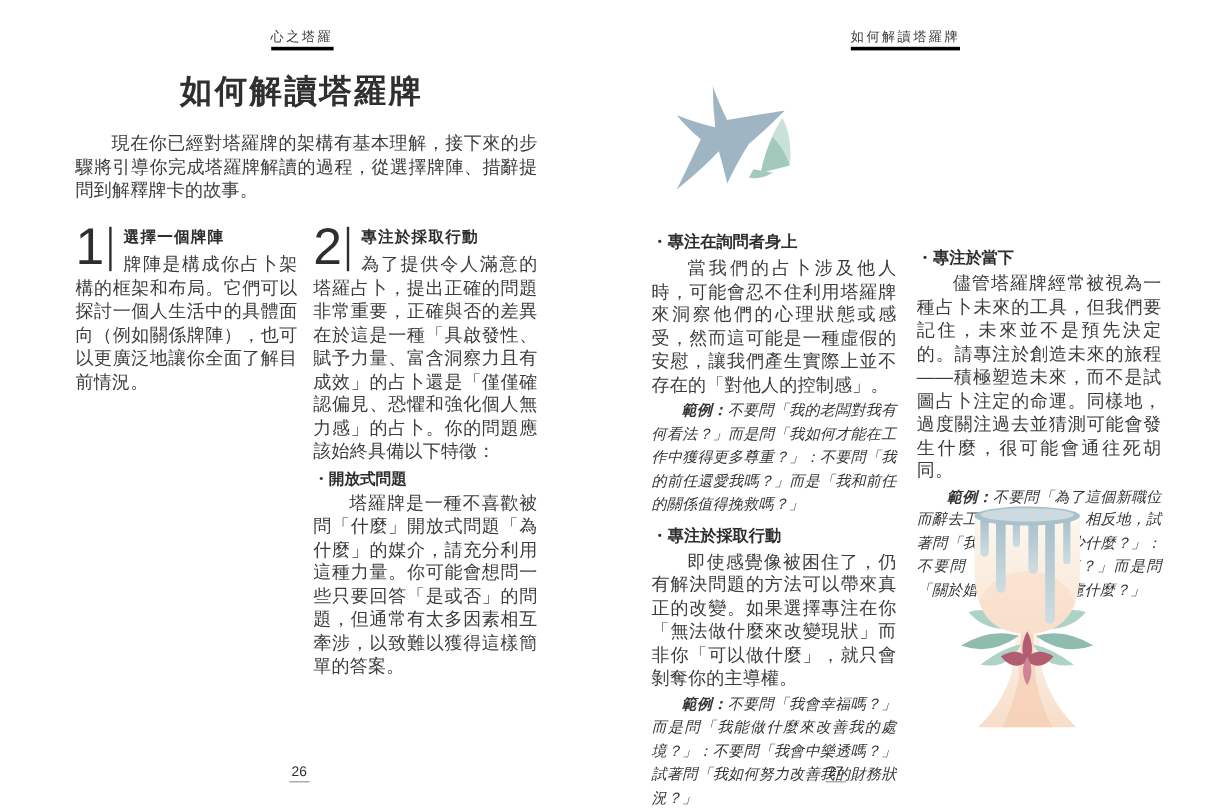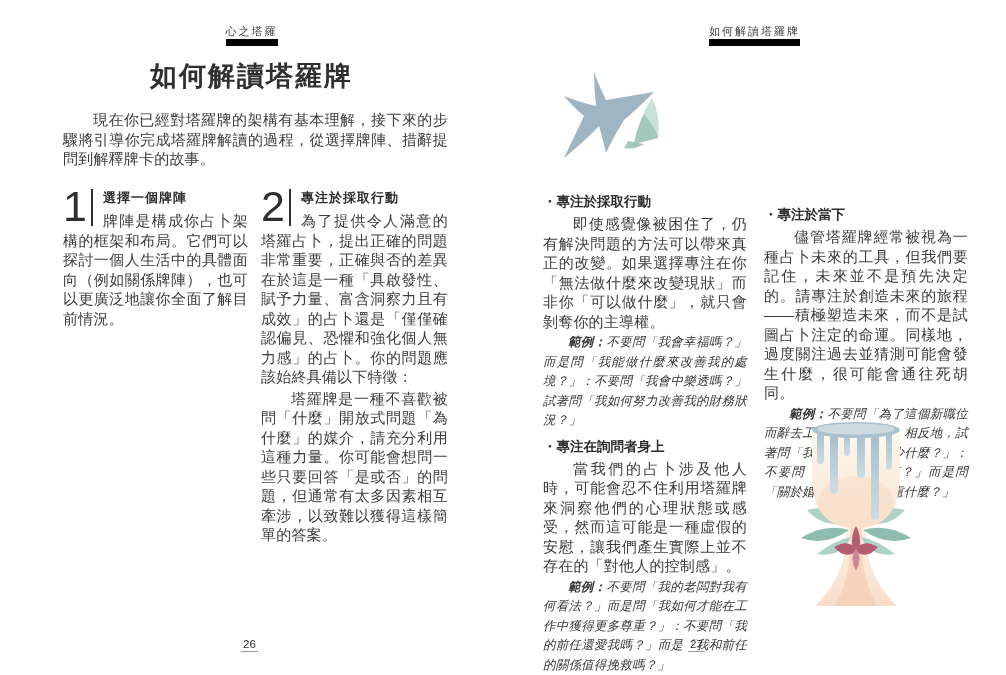--- a/index.html
+++ b/index.html
@@ -5,21 +5,21 @@
   * { margin:0; padding:0; box-sizing:border-box; }
   html,body { width:1006px; height:675px; background:#ffffff; overflow:hidden;
     font-family:"Liberation Sans","DejaVu Sans",sans-serif; color:#3c3c3c; }
   .spread { position:relative; width:1006px; height:675px; background:#fff; }
   .page { position:absolute; top:0; height:675px; }
   .page-left  { left:0;   width:503px; }
   .page-right { left:503px; width:503px; }
 
   .running-head { position:absolute; top:21px; left:0; width:100%; text-align:center; }
   .running-head span { font-size:11px; letter-spacing:2px; color:#3a3a3a;
-    border-bottom:7px solid #000000; padding-bottom:2px; }
+    border-bottom:3px solid #000000; padding-bottom:2px; }
 
   .chapter-title { position:absolute; top:58px; left:0; width:100%; text-align:center;
     font-size:27px; font-weight:700; letter-spacing:2px; color:#2f2f2f; }
 
   .intro { position:absolute; top:110px; left:63px; width:385px; }
 
   p.body { font-size:15px; line-height:19.5px; text-align:justify;
     font-family:Liberation Sans, sans-serif; letter-spacing:0.2px; margin:0 0 2px 0; }
   p.indent { text-indent:2em; }
   p.example { font-size:12.5px; line-height:19.5px; text-align:justify; text-indent:2em;
@@ -77,20 +77,21 @@
     </div>
 
     <div class="col lcol2">
       <div class="step">
         <div class="step-numwrap">
           <span class="step-num">2</span>
           <span class="step-bar"></span>
         </div>
         <h3 class="step-heading">專注於採取行動</h3>
         <p class="body">為了提供令人滿意的塔羅占卜，提出正確的問題非常重要，正確與否的差異在於這是一種「具啟發性、賦予力量、富含洞察力且有成效」的占卜還是「僅僅確認偏見、恐懼和強化個人無力感」的占卜。你的問題應該始終具備以下特徵：</p>
+        <h4 class="subhead">・開放式問題</h4>
         <p class="body indent">塔羅牌是一種不喜歡被問「什麼」開放式問題「為什麼」的媒介，請充分利用這種力量。你可能會想問一些只要回答「是或否」的問題，但通常有太多因素相互牽涉，以致難以獲得這樣簡單的答案。</p>
       </div>
     </div>
 
     <div class="page-number pn-left">
       <span>26</span>
     </div>
   </div>
 
   <div class="page page-right">
@@ -101,28 +102,28 @@
 
     <svg class="bird-illustration" viewBox="0 0 132 118" xmlns="http://www.w3.org/2000/svg" aria-hidden="true">
       <path d="M38,2 Q44,18 50,30 L98,22 Q80,40 68,50 Q59,64 50,83 Q46,66 43,56 Q30,70 8,88 Q21,61 28,46 Q16,36 8,26 Q26,33 40,36 Q38,18 38,2 Z" fill="#9fb5c4"></path>
       <path d="M96,28 Q105,46 102,68 L78,74 Q82,50 96,28 Z" fill="#c9e2d8"></path>
       <path d="M88,44 Q100,58 102,68 L78,74 Q81,58 88,44 Z" fill="#a3c9bd"></path>
       <path d="M72,71 L88,74 Q78,80 68,78 Z" fill="#a3c9bd"></path>
     </svg>
 
     <div class="col rcol1">
       <div class="section">
+        <h4 class="bullet-head">・專注在詢問者身上</h4>
+        <p class="body indent">當我們的占卜涉及他人時，可能會忍不住利用塔羅牌來洞察他們的心理狀態或感受，然而這可能是一種虛假的安慰，讓我們產生實際上並不存在的「對他人的控制感」。</p>
+        <p class="example"><b>範例：</b><span>不要問「我的老闆對我有何看法？」而是問「我如何才能在工作中獲得更多尊重？」：不要問「我的前任還愛我嗎？」而是「我和前任的關係值得挽救嗎？」</span></p>
+      </div>
+      <div class="section">
         <h4 class="bullet-head">・專注於採取行動</h4>
         <p class="body indent">即使感覺像被困住了，仍有解決問題的方法可以帶來真正的改變。如果選擇專注在你「無法做什麼來改變現狀」而非你「可以做什麼」，就只會剝奪你的主導權。</p>
         <p class="example"><b>範例：</b><span>不要問「我會幸福嗎？」而是問「我能做什麼來改善我的處境？」：不要問「我會中樂透嗎？」試著問「我如何努力改善我的財務狀況？」</span></p>
-      </div>
-      <div class="section">
-        <h4 class="bullet-head">・專注在詢問者身上</h4>
-        <p class="body indent">當我們的占卜涉及他人時，可能會忍不住利用塔羅牌來洞察他們的心理狀態或感受，然而這可能是一種虛假的安慰，讓我們產生實際上並不存在的「對他人的控制感」。</p>
-        <p class="example"><b>範例：</b><span>不要問「我的老闆對我有何看法？」而是問「我如何才能在工作中獲得更多尊重？」：不要問「我的前任還愛我嗎？」而是「我和前任的關係值得挽救嗎？」</span></p>
       </div>
     </div>
 
     <div class="col rcol2">
       <div class="section">
         <h4 class="bullet-head">・專注於當下</h4>
         <p class="body indent">儘管塔羅牌經常被視為一種占卜未來的工具，但我們要記住，未來並不是預先決定的。請專注於創造未來的旅程——積極塑造未來，而不是試圖占卜注定的命運。同樣地，過度關注過去並猜測可能會發生什麼，很可能會通往死胡同。</p>
         <p class="example"><b>範例：</b><span>不要問「為了這個新職位而辭去工作是否正確？」相反地，試著問「我目前的工作缺少什麼？」：不要問「婚禮結果如何？」而是問「關於婚禮，我需要考慮什麼？」</span></p>
       </div>
     </div>

